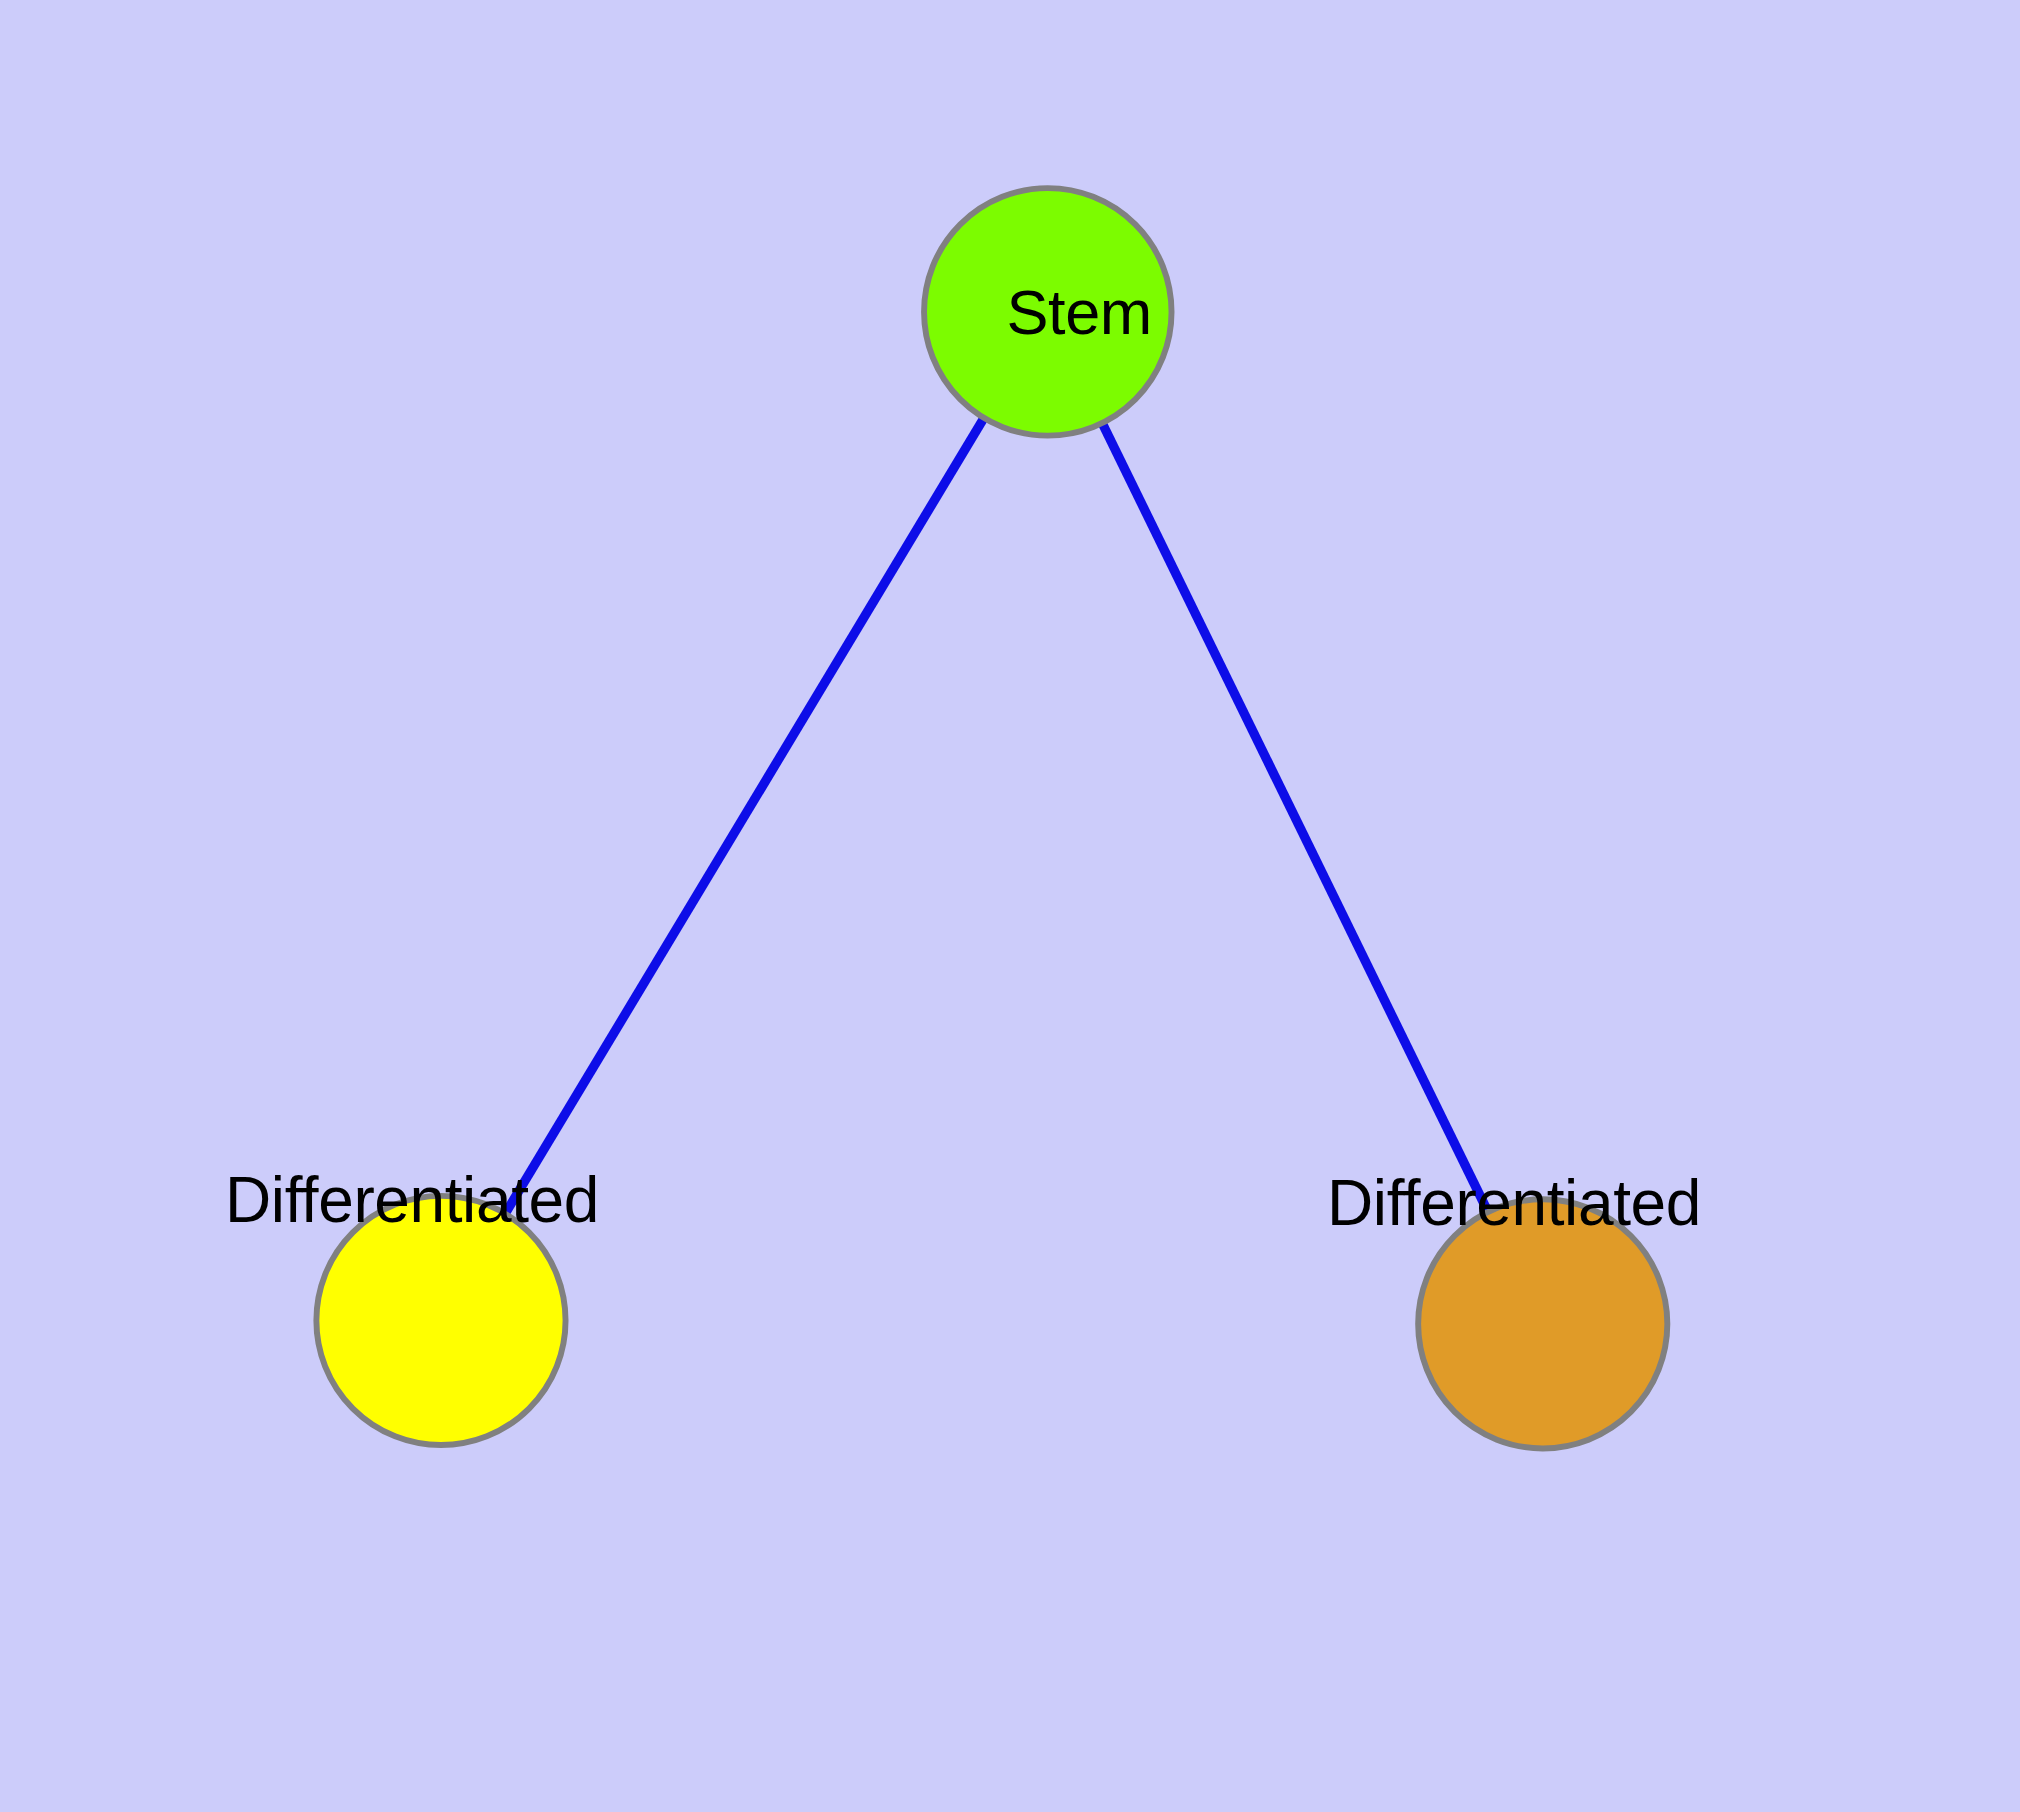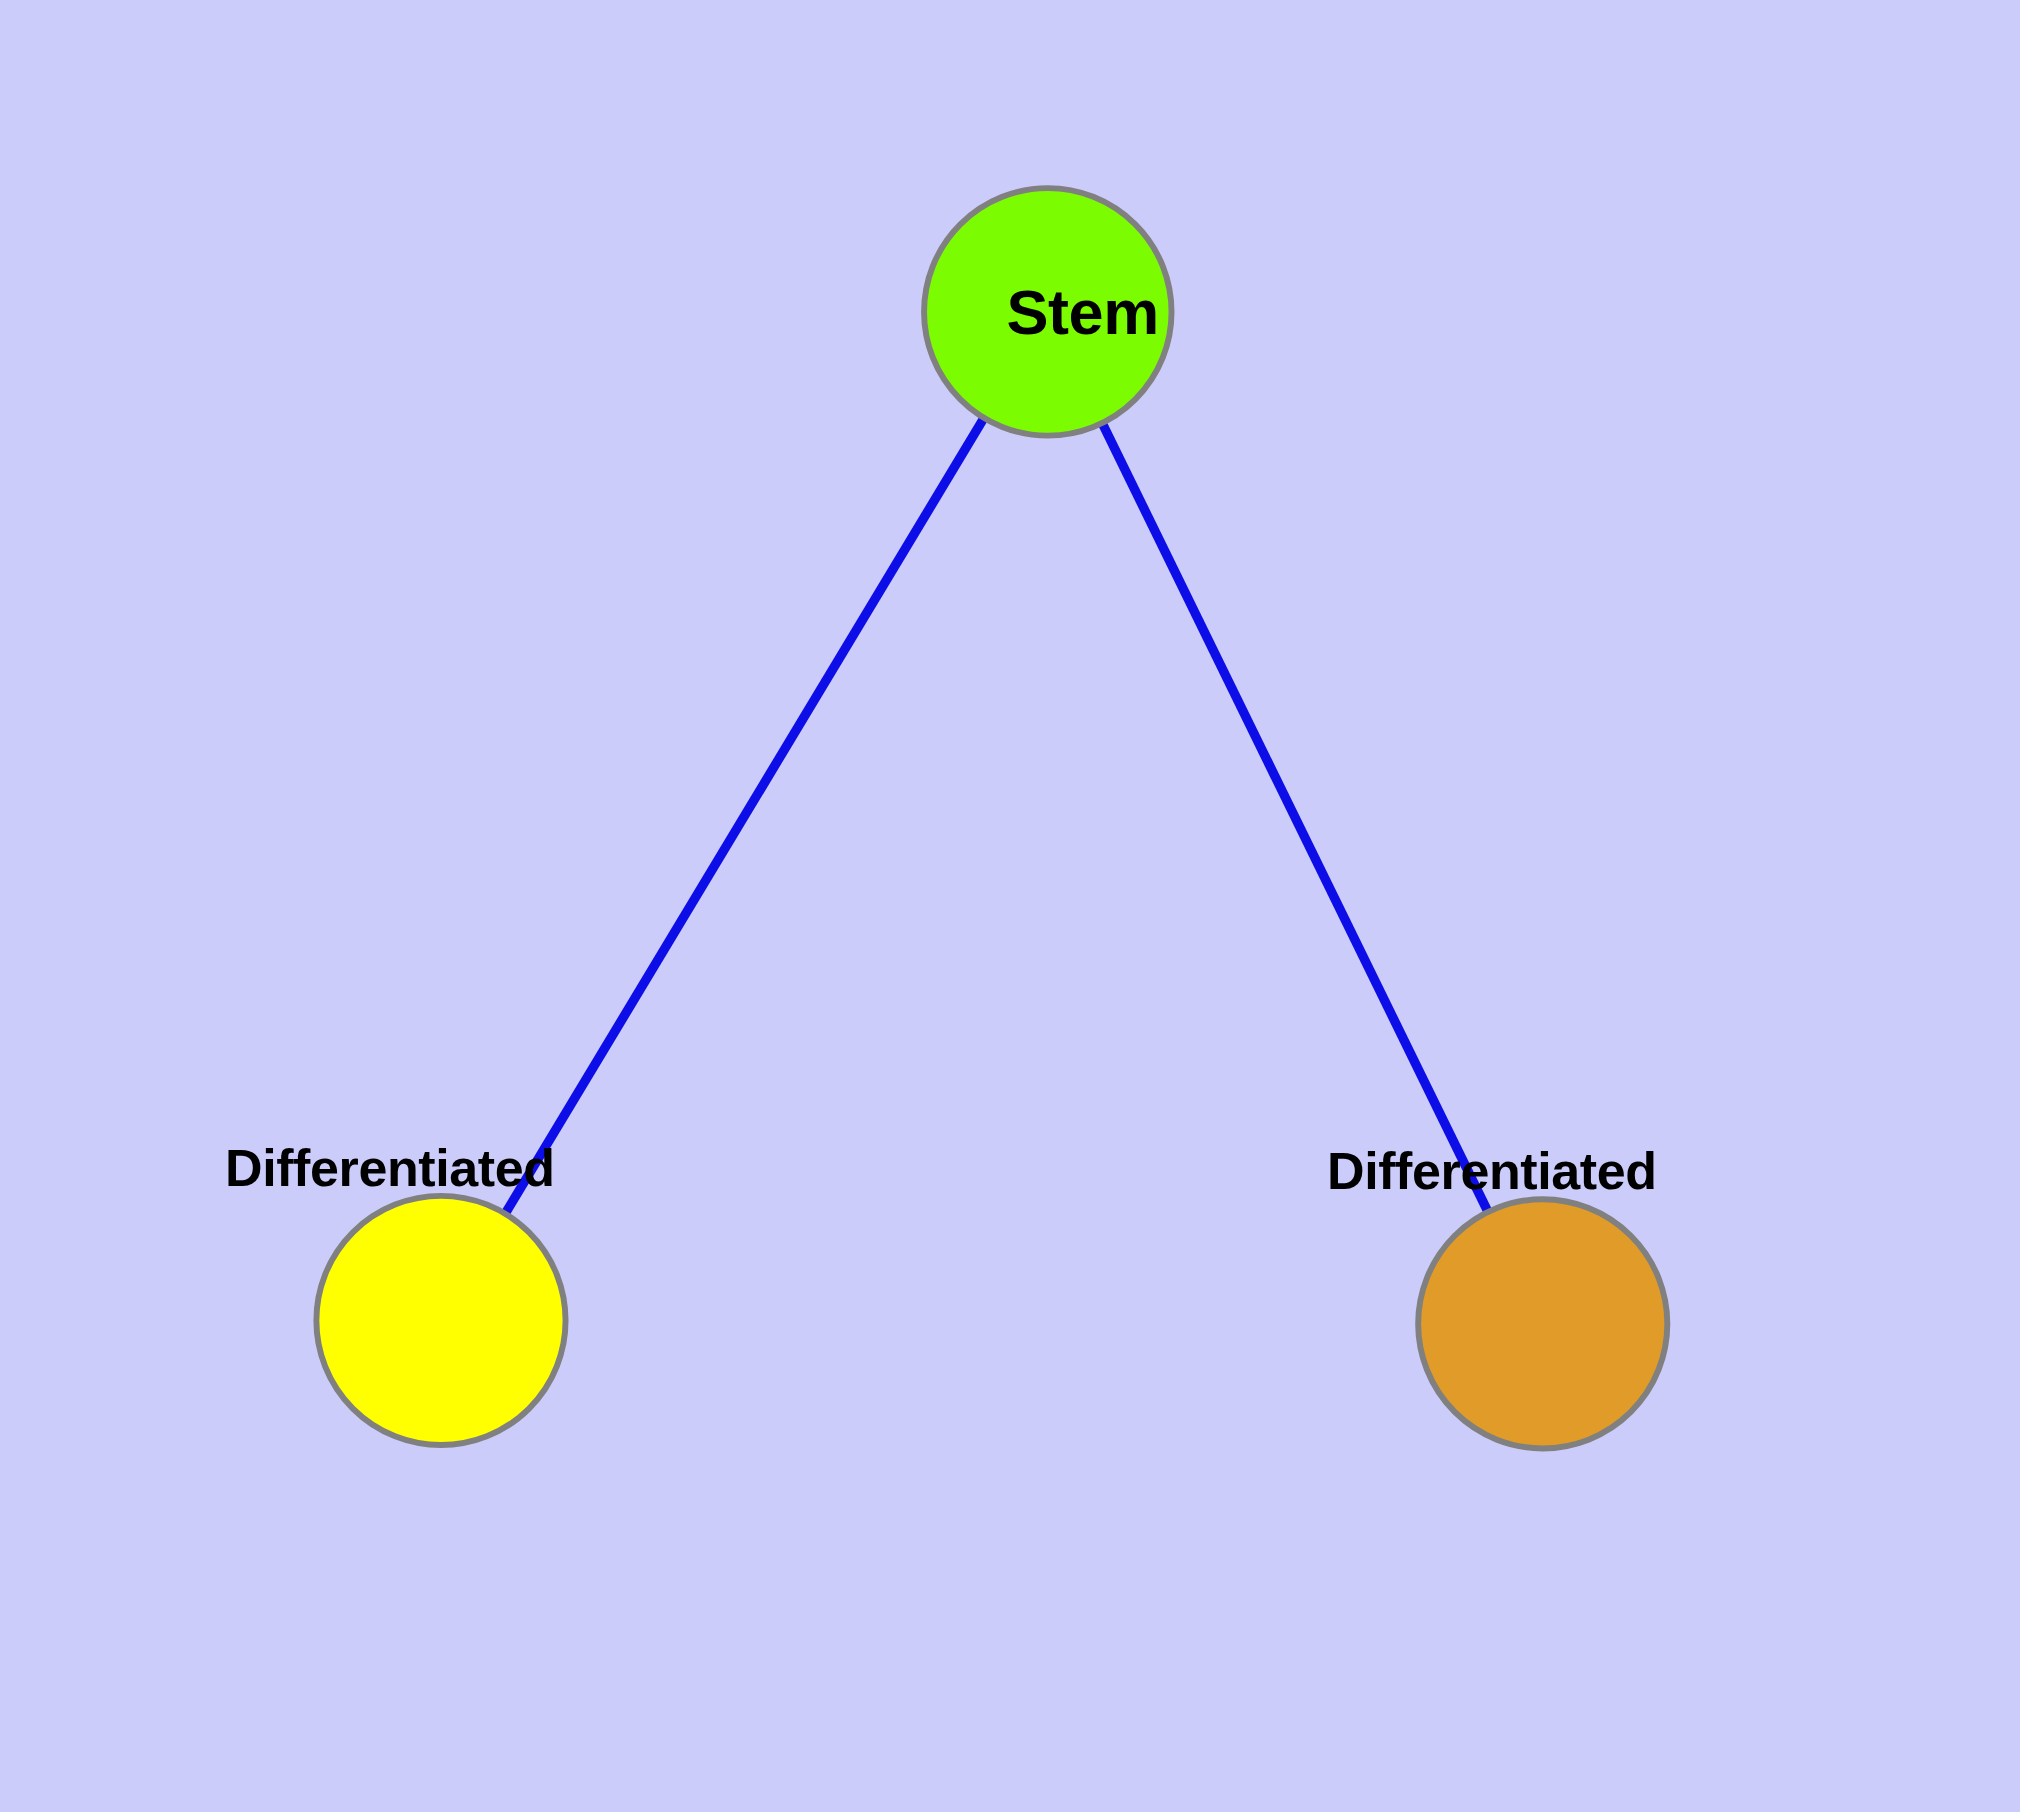--- a/index.html
+++ b/index.html
@@ -27,33 +27,33 @@
     position: absolute;
     left: 0;
     top: 0;
     width: 2021px;
     height: 1812px;
     display: block;
   }
   .node-label {
     position: absolute;
     text-align: left;
-    font-weight: bold;
+    font-weight: normal;
     color: #000000;
     white-space: pre;
     line-height: 1.08;
     -webkit-font-smoothing: antialiased;
     pointer-events: none;
   }
   #label-stem {
     font-size: 63px;
     letter-spacing: -0.4px;
   }
   #label-typea, #label-typeb {
-    font-size: 52px;
+    font-size: 64px;
     letter-spacing: -0.4px;
   }
 </style>
 </head>
 <body>
 
 <div id="canvas" style="width: 2021px; height: 1812px;">
 
   <div id="bg-rect" style="width: 2021px; height: 1812px; background: rgb(204, 204, 250);"></div>
 

